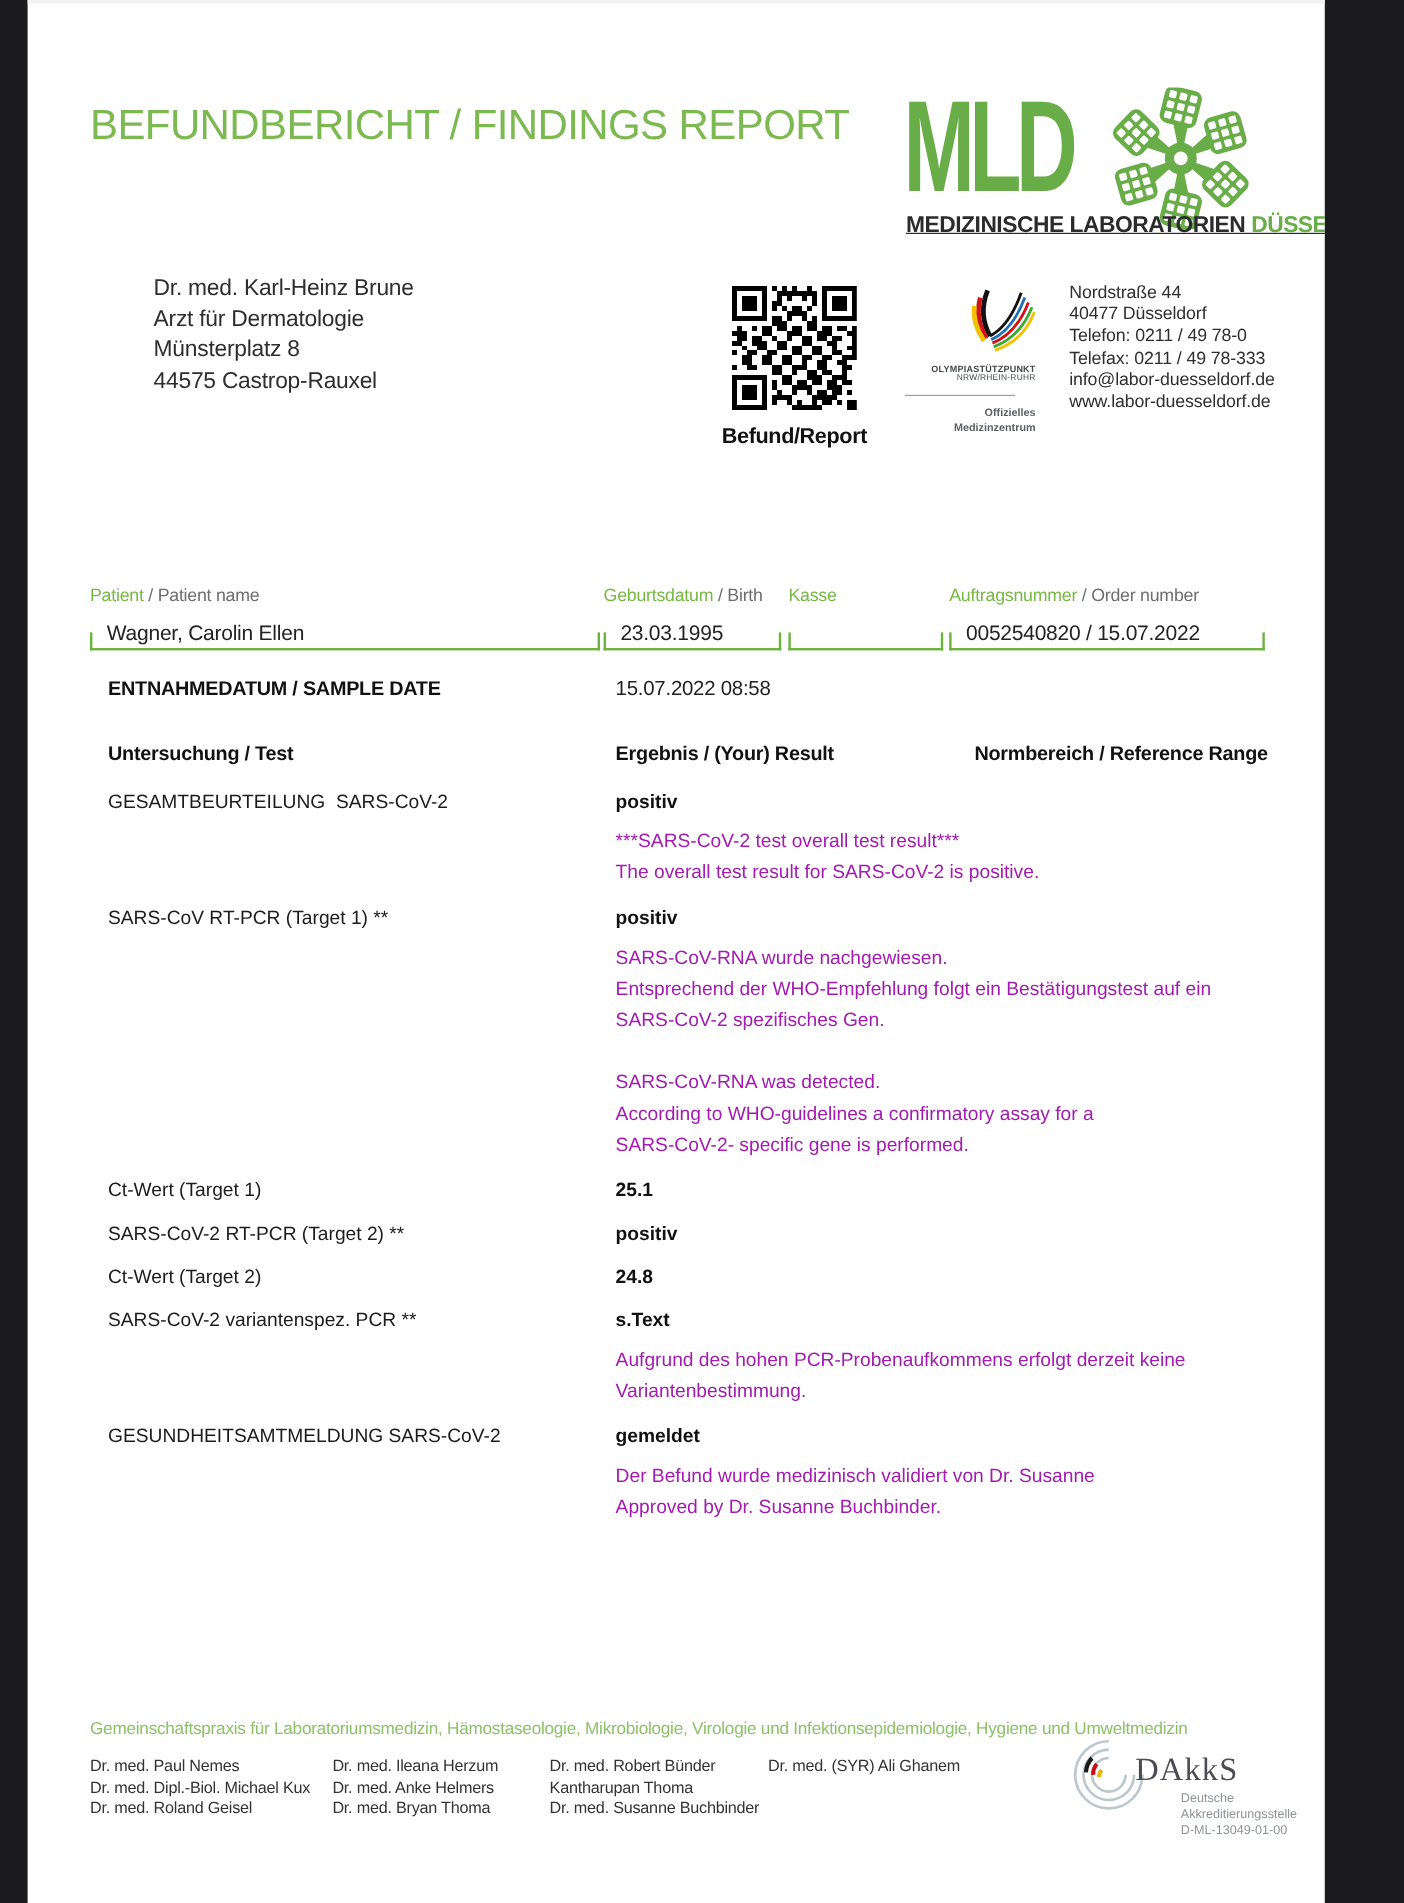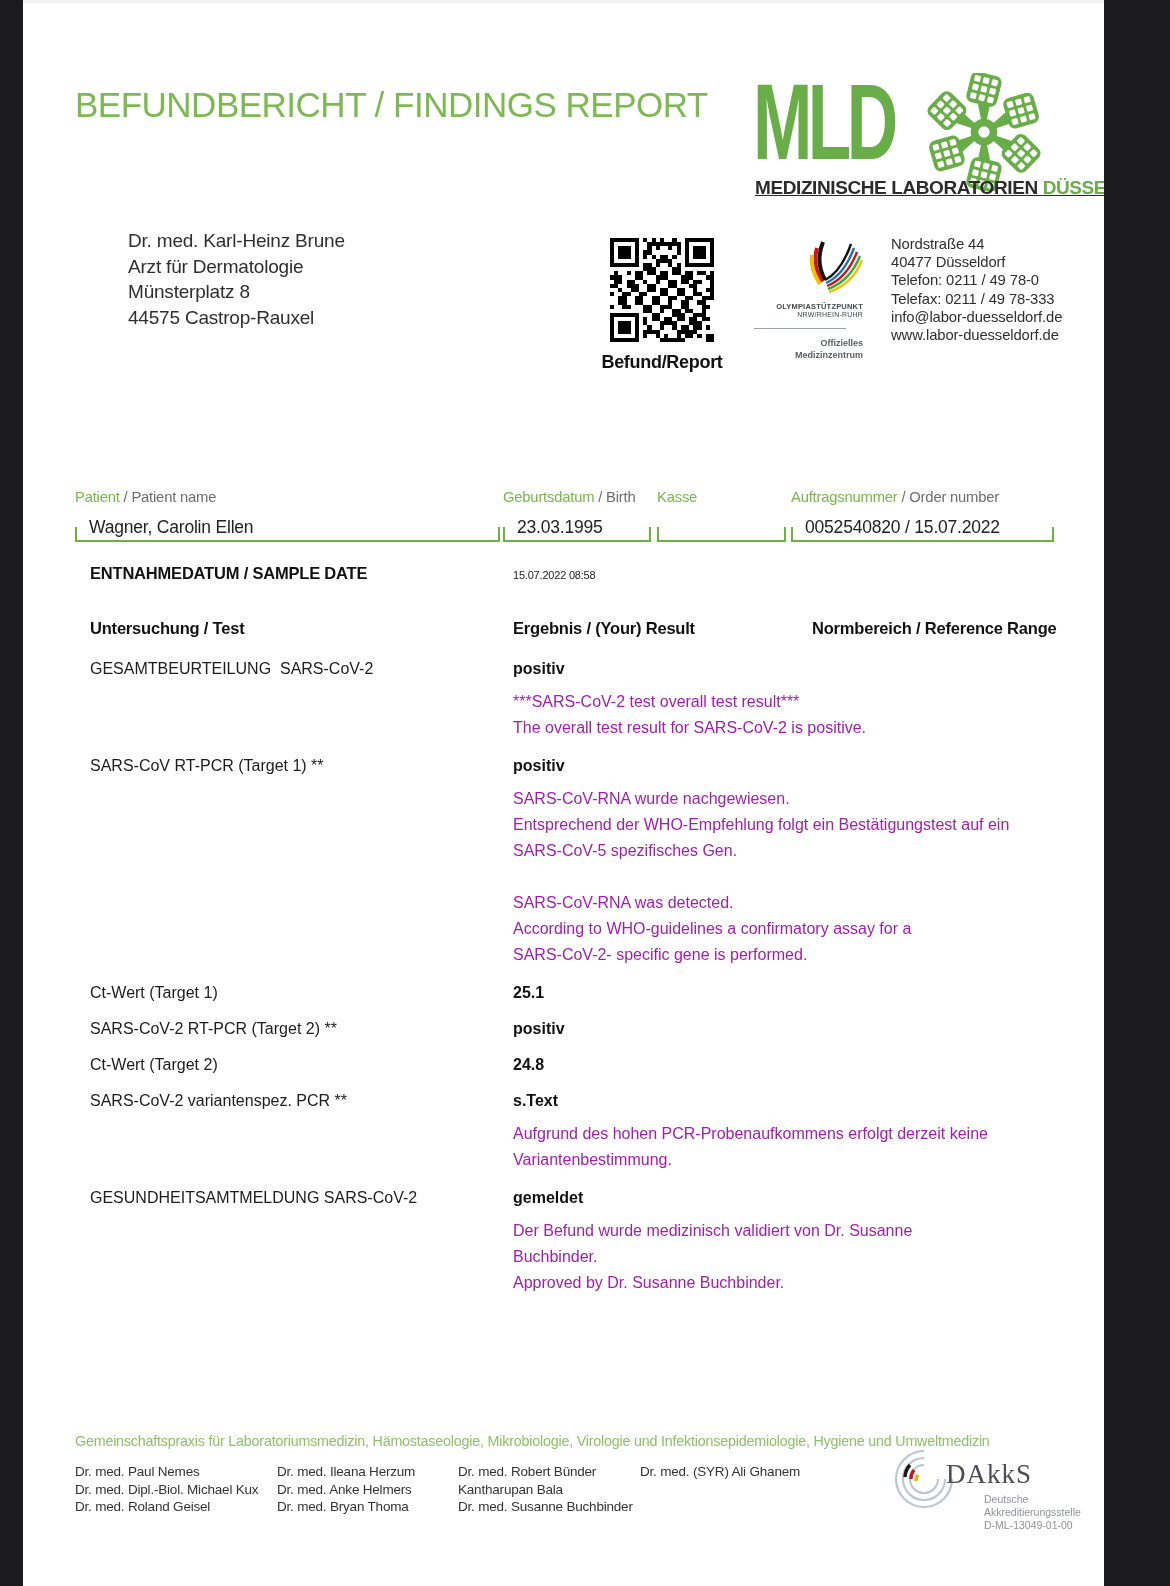--- a/index.html
+++ b/index.html
@@ -44,21 +44,21 @@
   .pvbox::before{content:"";position:absolute;left:0;right:0;bottom:0;height:13px;
                  border-left:2px solid #6db33f;border-right:2px solid #6db33f;
                  border-bottom:2px solid #6db33f;}
   .pvalue{position:absolute;left:14px;bottom:4px;font-size:17.5px;color:#222;letter-spacing:-0.2px;
           white-space:nowrap;}
 
   
   .sampledate{position:absolute;left:67px;top:561px;width:990px;}
   .sd-label{display:inline-block;width:423px;font-size:16.5px;font-weight:700;color:#111;
             letter-spacing:-0.2px;}
-  .sd-value{font-size:11px;color:#222;letter-spacing:-0.2px;}
+  .sd-value{font-size:17px;color:#222;letter-spacing:-0.2px;}
 
   .thead{position:absolute;left:67px;top:616px;width:1000px;font-size:16.5px;font-weight:700;
          color:#111;letter-spacing:-0.2px;}
   .thead .h1{position:absolute;left:0;}
   .thead .h2{position:absolute;left:423px;}
   .thead .h3{position:absolute;left:722px;}
 
   .results{position:absolute;left:67px;top:655px;width:1010px;
            font-family:"Liberation Sans",sans-serif;}
   .r-row{display:grid;grid-template-columns:423px 1fr;margin-bottom:14px;}
@@ -438,21 +438,21 @@
         </div>
       </div>
 
       <div class="r-row">
         <div class="r-test">SARS-CoV RT-PCR (Target 1) **</div>
         <div>
           <div class="r-result">positiv</div>
           <div class="r-notes">
             <div class="note">SARS-CoV-RNA wurde nachgewiesen.</div>
             <div class="note">Entsprechend der WHO-Empfehlung folgt ein Bestätigungstest auf ein</div>
-            <div class="note">SARS-CoV-5 spezifisches Gen.</div>
+            <div class="note">SARS-CoV-2 spezifisches Gen.</div>
             <div class="note"></div>
             <div class="note">SARS-CoV-RNA was detected.</div>
             <div class="note">According to WHO-guidelines a confirmatory assay for a</div>
             <div class="note">SARS-CoV-2- specific gene is performed.</div>
           </div>
         </div>
       </div>
 
       <div class="r-row">
         <div class="r-test">Ct-Wert (Target 1)</div>
@@ -485,21 +485,20 @@
           </div>
         </div>
       </div>
 
       <div class="r-row">
         <div class="r-test">GESUNDHEITSAMTMELDUNG SARS-CoV-2</div>
         <div>
           <div class="r-result">gemeldet</div>
           <div class="r-notes">
             <div class="note">Der Befund wurde medizinisch validiert von Dr. Susanne</div>
-            <div class="note">Buchbinder.</div>
             <div class="note">Approved by Dr. Susanne Buchbinder.</div>
           </div>
         </div>
       </div>
 
     </div>
 
     <div class="practice">Gemeinschaftspraxis für Laboratoriumsmedizin, Hämostaseologie, Mikrobiologie, Virologie und Infektionsepidemiologie, Hygiene und Umweltmedizin</div>
 
     <div class="doccol c1">
@@ -507,21 +506,21 @@
       <div>Dr. med. Dipl.-Biol. Michael Kux</div>
       <div>Dr. med. Roland Geisel</div>
     </div>
     <div class="doccol c2">
       <div>Dr. med. Ileana Herzum</div>
       <div>Dr. med. Anke Helmers</div>
       <div>Dr. med. Bryan Thoma</div>
     </div>
     <div class="doccol c3">
       <div>Dr. med. Robert Bünder</div>
-      <div>Kantharupan Bala</div>
+      <div>Kantharupan Thoma</div>
       <div>Dr. med. Susanne Buchbinder</div>
     </div>
     <div class="doccol c4">
       <div>Dr. med. (SYR) Ali Ghanem</div>
     </div>
 
     <div class="dakks">
       <svg width="72" height="72" viewBox="0 0 72 72">
         <path d="M36 8 A28 28 0 1 0 64 36" fill="none" stroke="#bcc7ce" stroke-width="2.2"></path>
         <path d="M36 15 A21 21 0 1 0 57 36" fill="none" stroke="#bcc7ce" stroke-width="2.2"></path>

